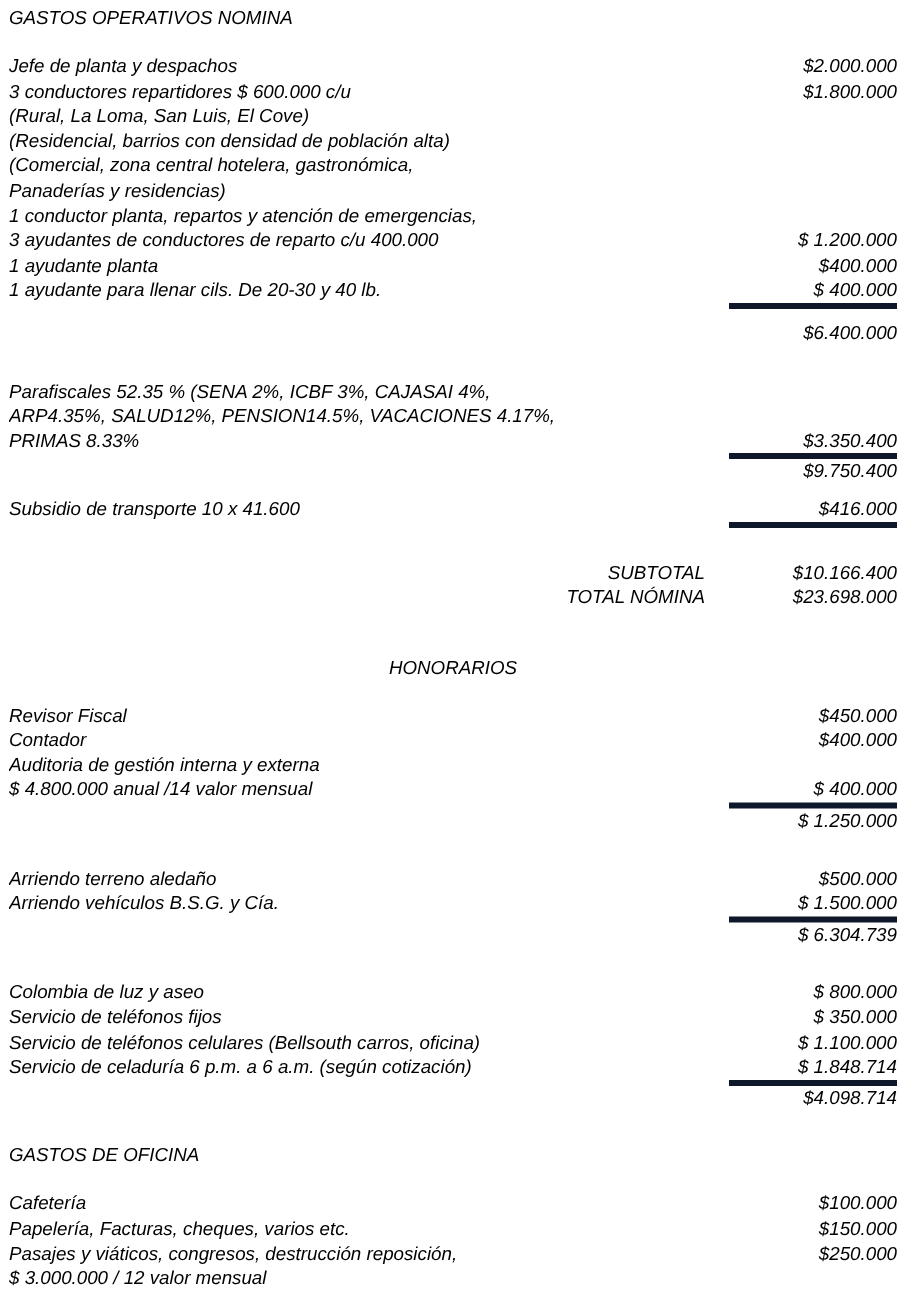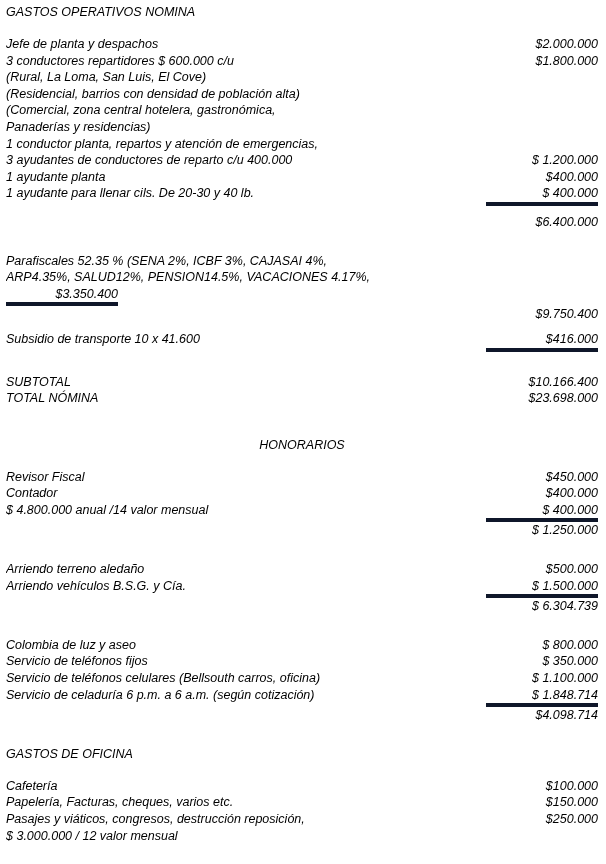--- a/index.html
+++ b/index.html
@@ -52,21 +52,21 @@
   .spacer-lg { height: 22px; }
   .heading {
     line-height: 17px;
   }
   .center {
     text-align: center;
     line-height: 17px;
   }
   .indent-right-label {
     flex: 1 1 auto;
-    text-align: left;
+    text-align: right;
     padding-right: 16px;
     font-style: italic;
   }
   .totalblock .amount { width: 112px; }
 </style>
 </head>
 <body>
 
 <div class="page">
   <div class="doc">
@@ -131,20 +131,21 @@
 
     <div class="row">
       <div class="label">Parafiscales 52.35 % (SENA 2%,  ICBF 3%, CAJASAI 4%,</div>
       <div class="amount"></div>
     </div>
     <div class="row">
       <div class="label">ARP4.35%, SALUD12%, PENSION14.5%, VACACIONES 4.17%,</div>
       <div class="amount"></div>
     </div>
     <div class="row">
+      <div class="label">PRIMAS 8.33%</div>
       <div class="amount underline">$3.350.400</div>
     </div>
     <div class="row">
       <div class="label"></div>
       <div class="amount">$9.750.400</div>
     </div>
 
     <div class="spacer-sm"></div>
 
     <div class="row">
@@ -175,20 +176,24 @@
     <div>
       <div class="row">
         <div class="label">Revisor Fiscal</div>
         <div class="amount">$450.000</div>
       </div>
       <div class="row">
         <div class="label">Contador</div>
         <div class="amount">$400.000</div>
       </div>
       <div class="row">
+        <div class="label">Auditoria de gestión interna y externa</div>
+        <div class="amount"></div>
+      </div>
+      <div class="row">
         <div class="label">$ 4.800.000 anual /14 valor mensual</div>
         <div class="amount underline">$ 400.000</div>
       </div>
       <div class="row">
         <div class="label"></div>
         <div class="amount">$ 1.250.000</div>
       </div>
     </div>
 
     <div class="spacer-lg"></div>

